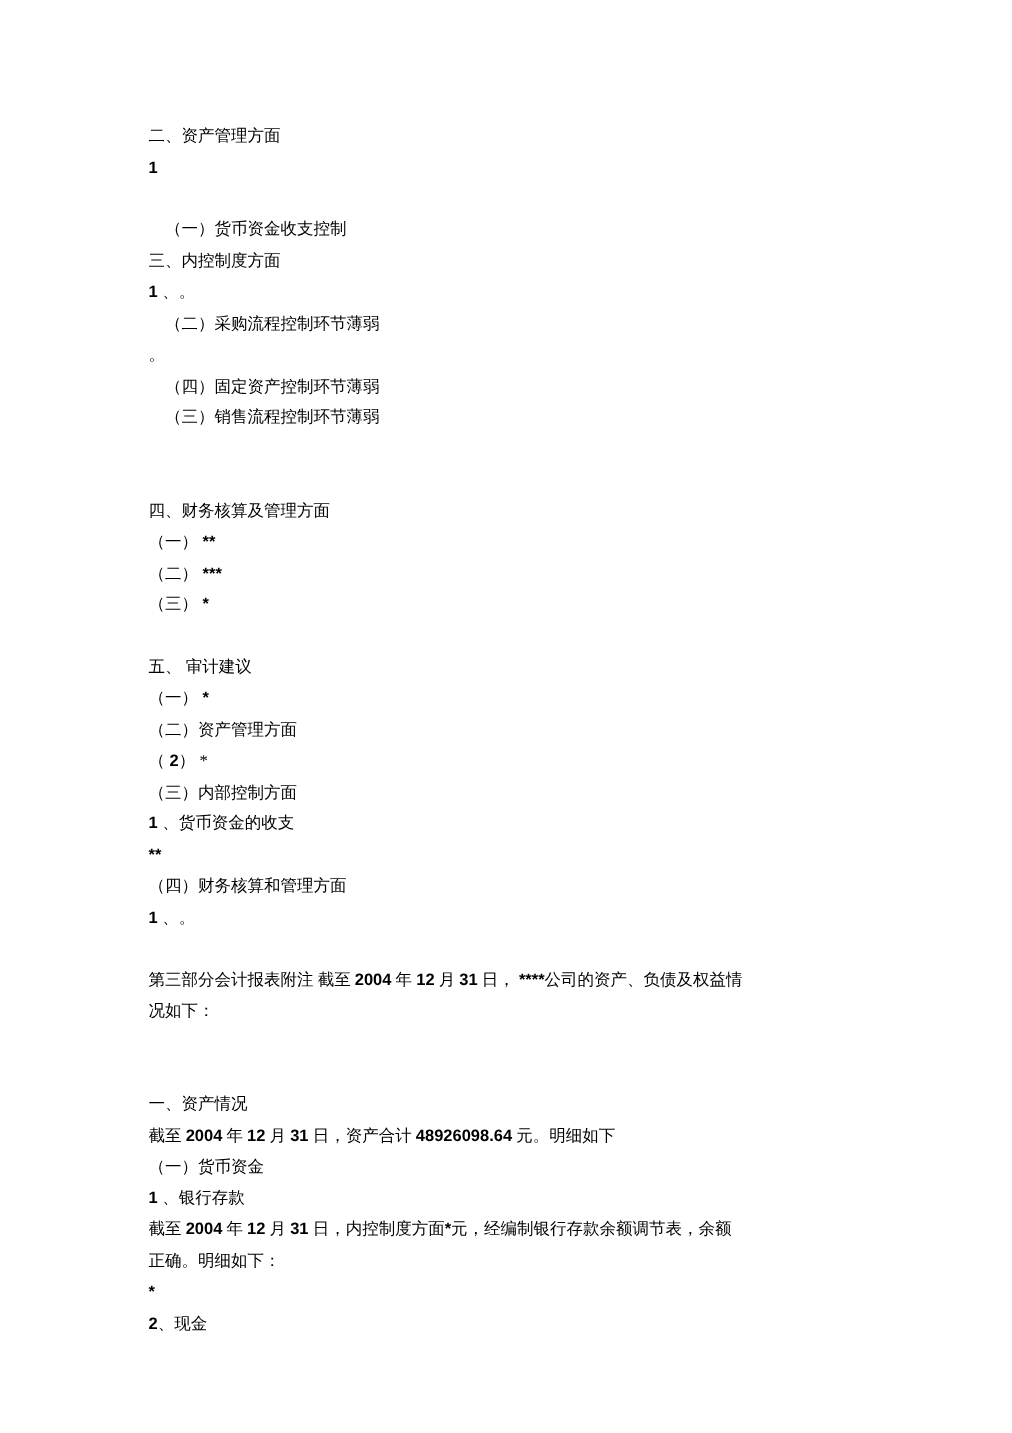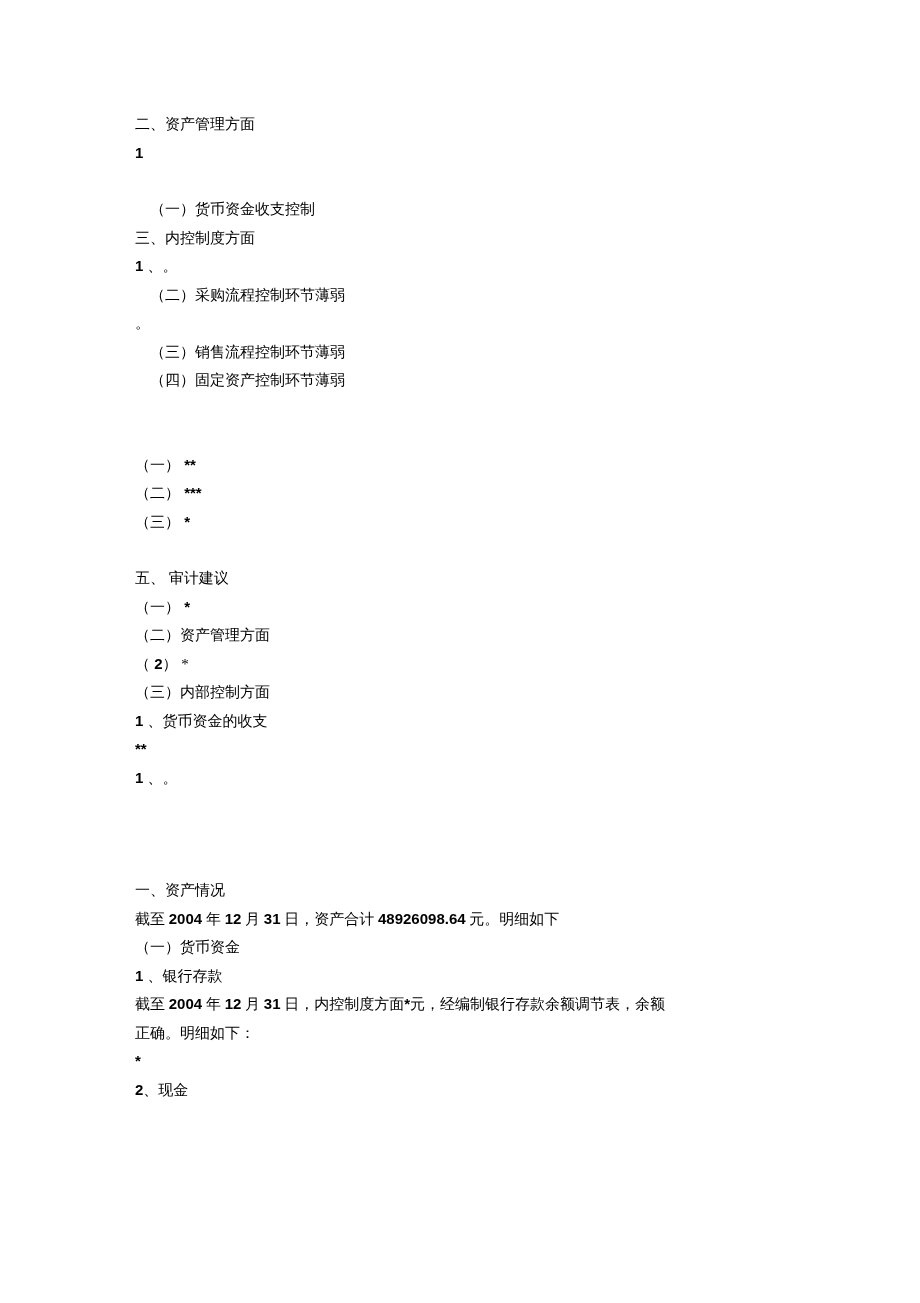--- a/index.html
+++ b/index.html
@@ -38,37 +38,40 @@
 
 <div class="page" id="page-root">
     <div class="line">二、资产管理方面</div>
     <div class="line"><span class="num">1</span></div>
     <div class="blank"></div>
     <div class="line">　（一）货币资金收支控制</div>
     <div class="line">三、内控制度方面</div>
     <div class="line"><span class="num">1 </span><span class="punct">、。</span></div>
     <div class="line">　（二）采购流程控制环节薄弱</div>
     <div class="line">。</div>
+    <div class="line">　（四）固定资产控制环节薄弱</div>
     <div class="line">　（三）销售流程控制环节薄弱</div>
-    <div class="line">　（四）固定资产控制环节薄弱</div>
     <div class="blank"></div>
     <div class="blank"></div>
+    <div class="line">四、财务核算及管理方面</div>
     <div class="line"><span class="punct">（一）</span><span class="num"> ** </span></div>
     <div class="line"><span class="punct">（二）</span><span class="num"> *** </span></div>
     <div class="line"><span class="punct">（三）</span><span class="num"> * </span></div>
     <div class="blank"></div>
     <div class="line">五、 审计建议</div>
     <div class="line"><span class="punct">（一）</span><span class="num"> * </span></div>
     <div class="line">（二）资产管理方面</div>
     <div class="line"><span class="punct">（</span><span class="num"> 2</span><span class="punct">） *</span></div>
     <div class="line">（三）内部控制方面</div>
     <div class="line"><span class="num">1 </span><span class="punct">、货币资金的收支</span></div>
     <div class="line"><span class="num">**</span></div>
+    <div class="line">（四）财务核算和管理方面</div>
     <div class="line"><span class="num">1 </span><span class="punct">、。</span></div>
     <div class="blank"></div>
+    <div class="line"><span class="punct">第三部分会计报表附注 截至 </span><span class="num">2004</span><span class="punct"> 年 </span><span class="num">12</span><span class="punct"> 月 </span><span class="num">31</span><span class="punct"> 日， </span><span class="num">****</span><span class="punct">公司的资产、负债及权益情况如下：</span></div>
     <div class="blank"></div>
     <div class="blank"></div>
     <div class="line">一、资产情况</div>
     <div class="line"><span class="punct">截至 </span><span class="num">2004</span><span class="punct"> 年 </span><span class="num">12</span><span class="punct"> 月 </span><span class="num">31</span><span class="punct"> 日，资产合计 </span><span class="num">48926098.64</span><span class="punct"> 元。明细如下</span></div>
     <div class="line">（一）货币资金</div>
     <div class="line"><span class="num">1 </span><span class="punct">、银行存款</span></div>
     <div class="line"><span class="punct">截至 </span><span class="num">2004</span><span class="punct"> 年 </span><span class="num">12</span><span class="punct"> 月 </span><span class="num">31</span><span class="punct"> 日，内控制度方面</span><span class="num">*</span><span class="punct">元，经编制银行存款余额调节表，余额正确。明细如下：</span></div>
     <div class="line"><span class="num">*</span></div>
     <div class="line"><span class="num">2</span><span class="punct">、现金</span></div>
   </div>

